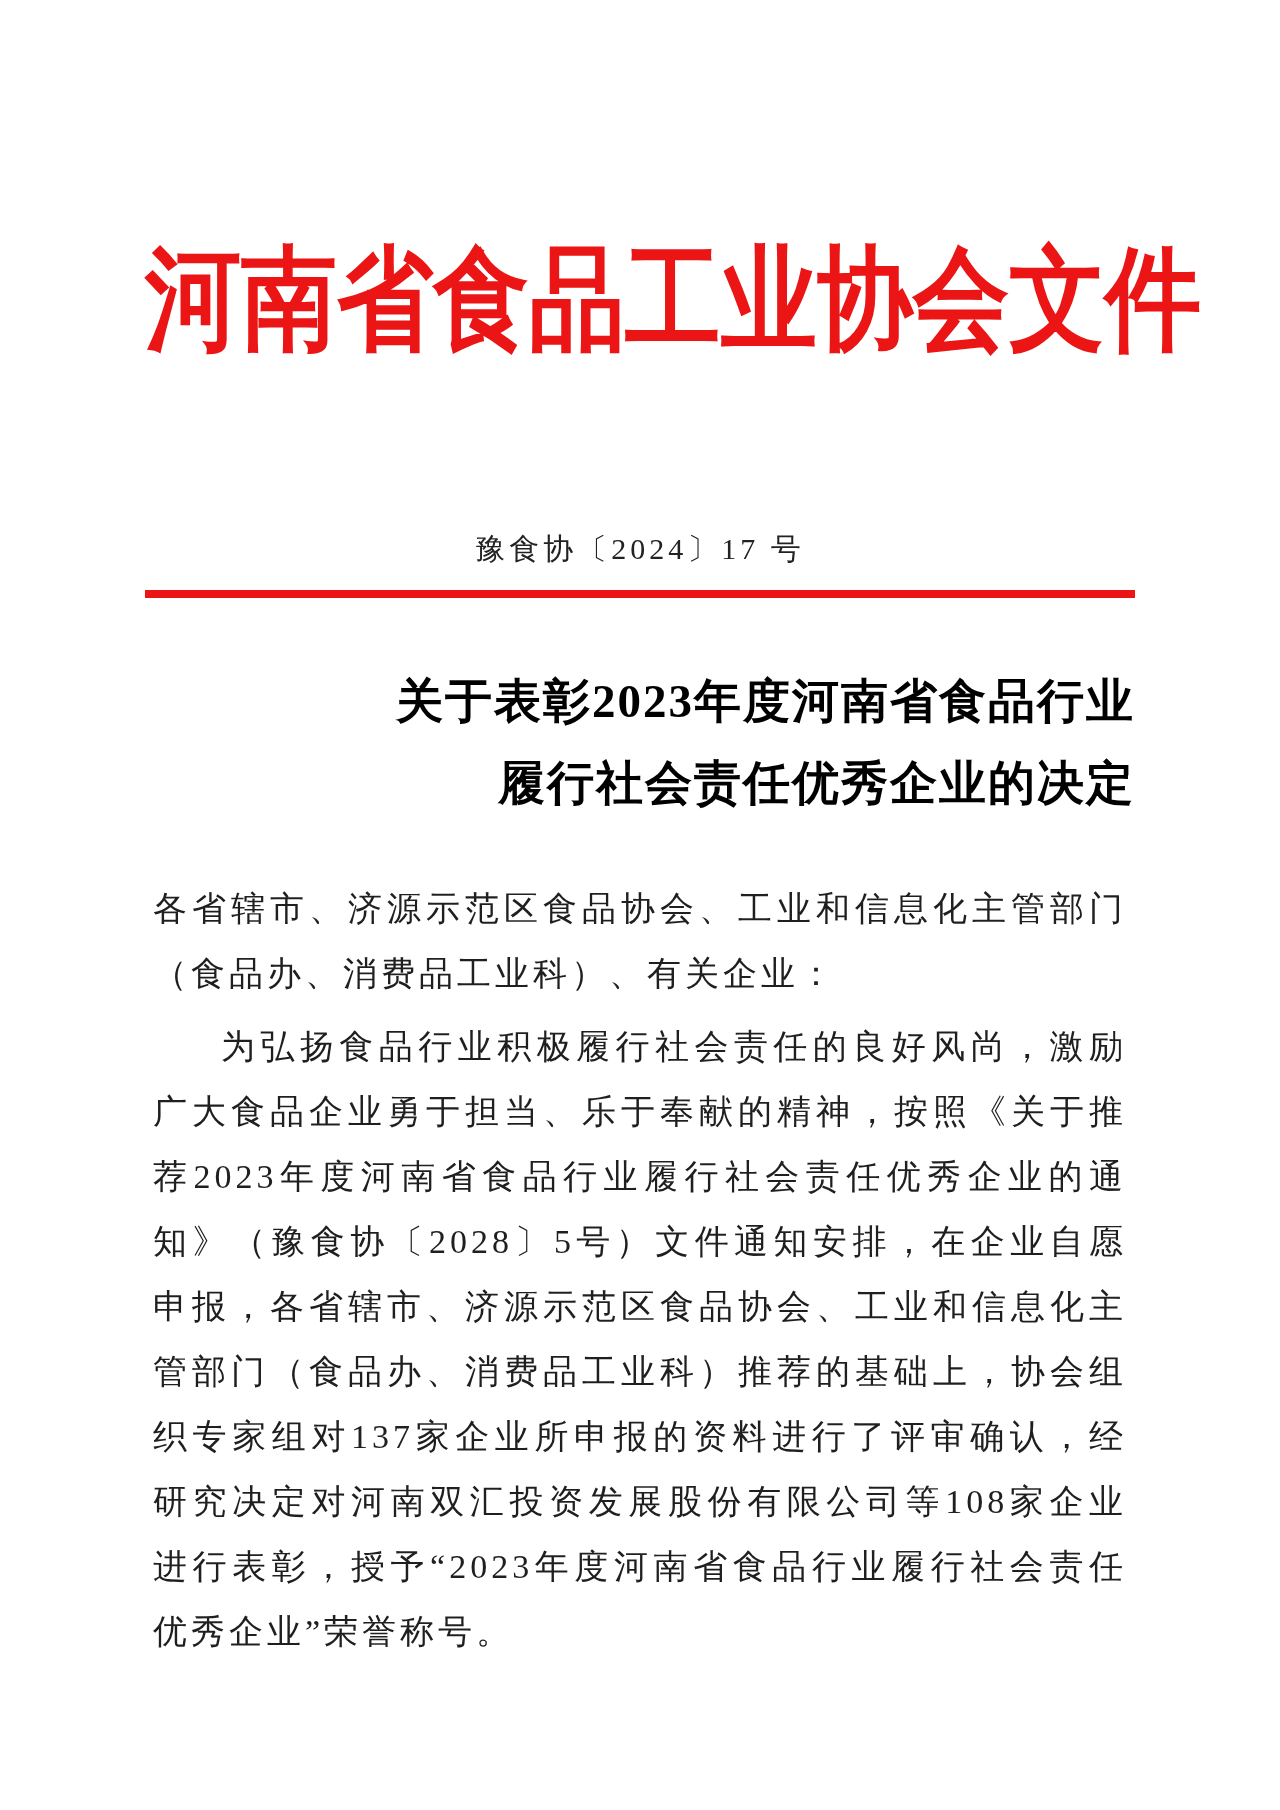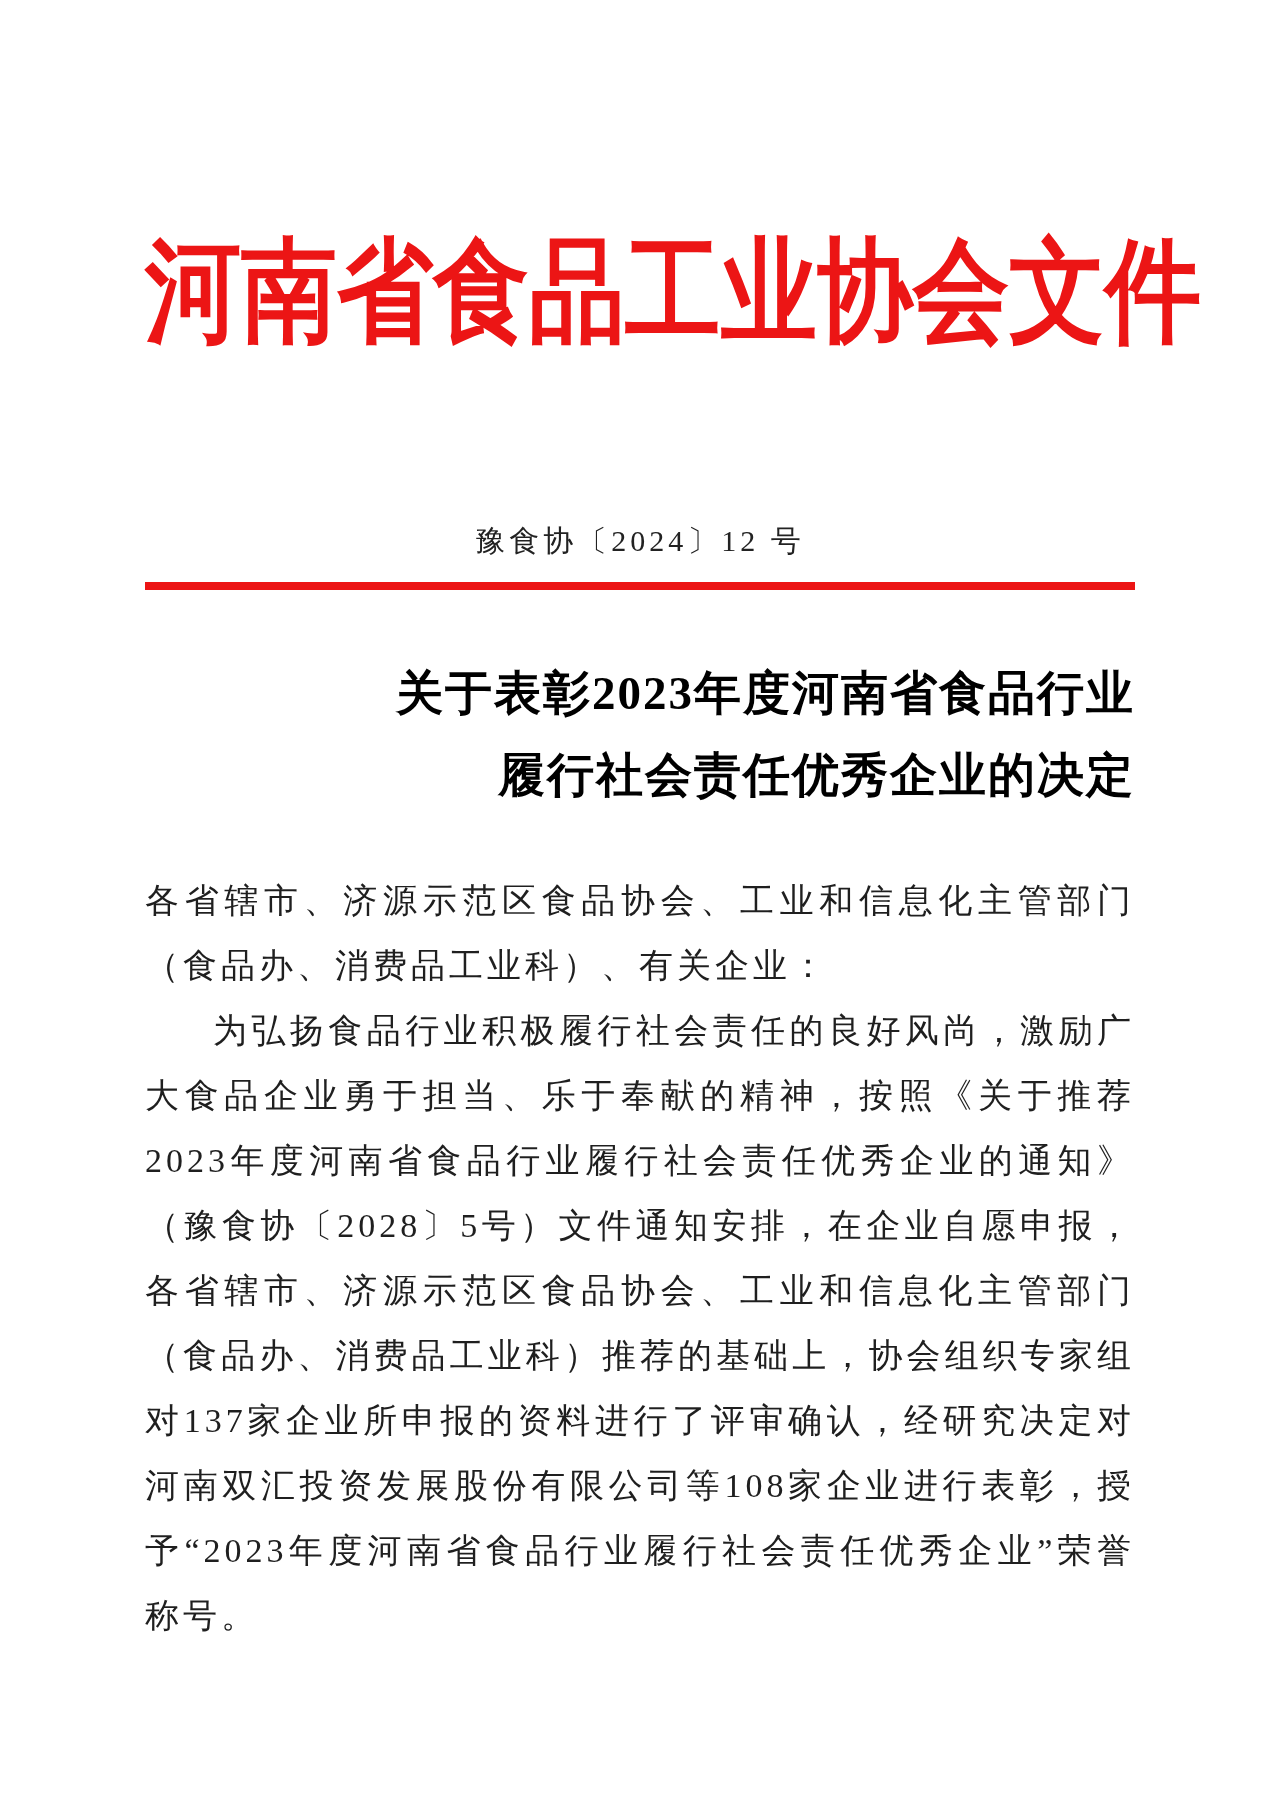--- a/index.html
+++ b/index.html
@@ -11,21 +11,21 @@
     width: 1280px;
     height: 1810px;
     position: relative;
     font-family: "Liberation Serif", "DejaVu Serif", serif;
     color: #1a1a1a;
     overflow: hidden;
   }
   .page {
     position: absolute;
     left: 145px;
-    top: 0;
+    top: 8px;
     width: 990px;
   }
   
   .org-title {
     margin-top: 242px;
     font-size: 96px;
     line-height: 122px;
     font-weight: bold;
     text-align: center;
     white-space: nowrap;
@@ -63,35 +63,35 @@
   }
   
   .body-text {
     margin-top: 52px;
     font-size: 34px;
     line-height: 65px;
     text-align: justify;
     color: #1f1f1f;
   }
   .body-text p {
-    margin: 0;
+    margin: 8px;
     letter-spacing: 4px;
   }
   .body-text p.indent {
     text-indent: 2em;
   }
 </style>
 </head>
 <body>
 
 <div class="page">
 
   <div class="org-title" style="color: rgb(236, 21, 21);">河南省食品工业协会文件</div>
 
-  <div class="doc-number">豫食协〔2024〕12 号</div>
+  <div class="doc-number">豫食协〔2024〕17 号</div>
 
   <div class="red-line" style="background: rgb(236, 21, 21);"></div>
 
   <h1 class="title">
     <span class="title-line">关于表彰2023年度河南省食品行业</span>
     <span class="title-line">履行社会责任优秀企业的决定</span>
   </h1>
 
   <div class="body-text">
     <p>各省辖市、济源示范区食品协会、工业和信息化主管部门（食品办、消费品工业科）、有关企业：</p>

